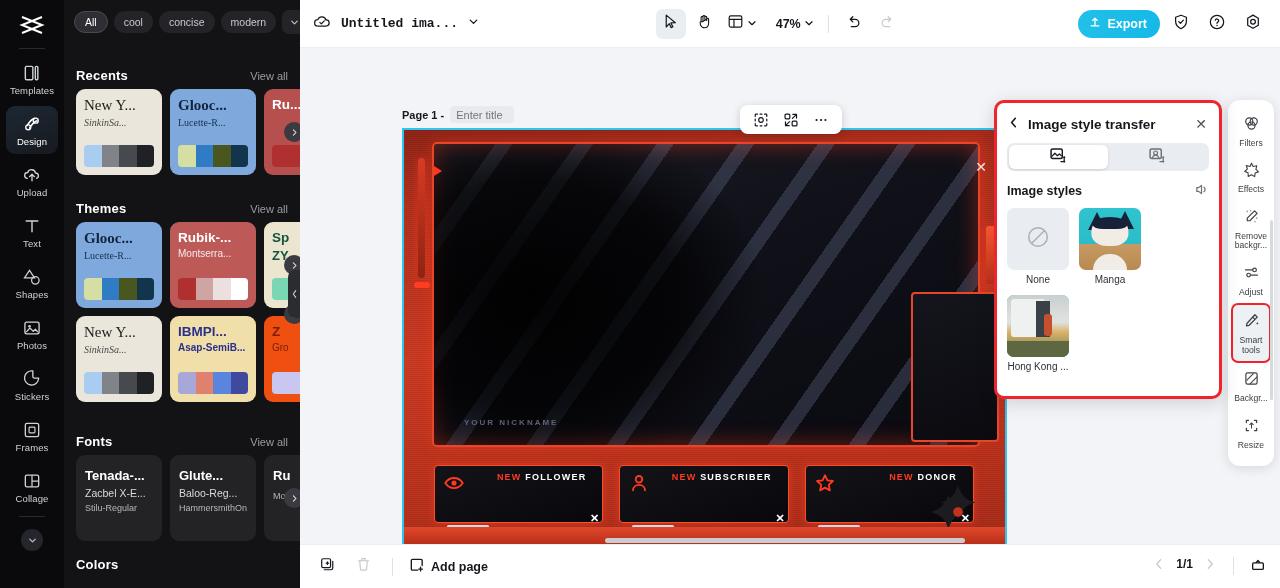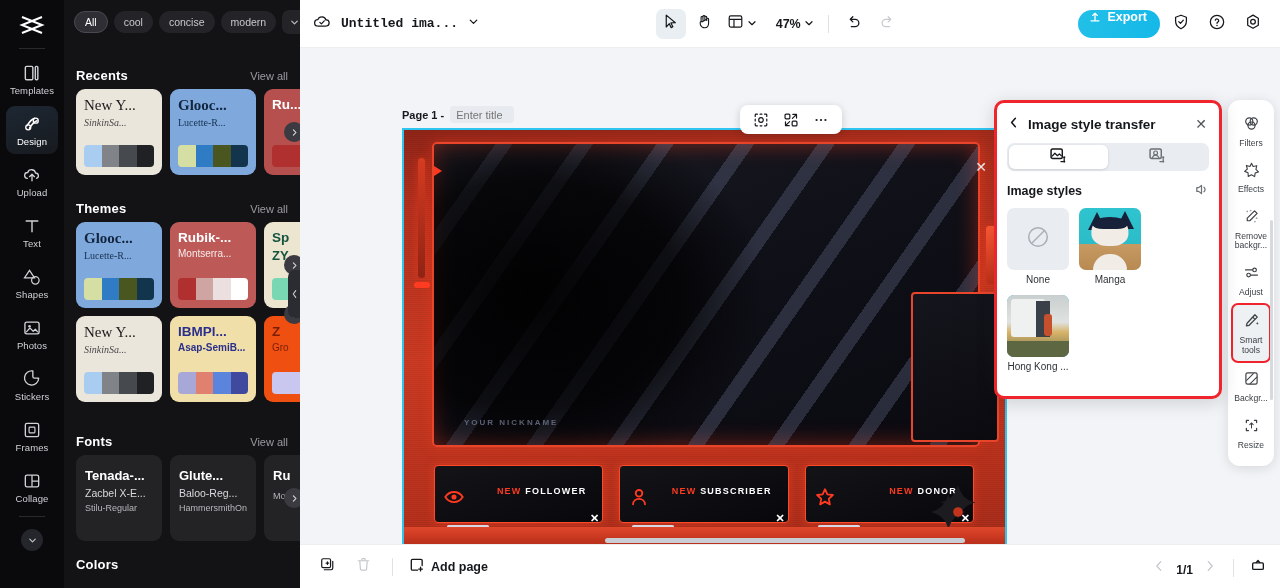--- a/index.html
+++ b/index.html
@@ -105,21 +105,21 @@
     align-items: center; justify-content: center; cursor: pointer;
   }
   .tb-btn.sel { background: #e8eef2; }
   .tb-combo { display:flex; align-items:center; gap:2px; cursor:pointer; border-radius:7px; padding:3px 3px; }
   .zoom-val { font-size: 12.5px; color: #15181c; font-weight: 600; }
   .vline { width: 1px; height: 18px; background: #dfe2e5; margin: 0 6px; }
   .tb-right { margin-left: auto; display: flex; align-items: center; gap: 6px; }
   .export-btn {
     height: 28px; padding: 0 13px 0 10px; border-radius: 14px;
     background: linear-gradient(90deg,#22c0e8,#15b8e8); color: #fff;
-    display: flex; gap: 5px; font-size: 12.5px; font-weight: bold;
+    display: flex; align-items: center; gap: 5px; font-size: 12.5px; font-weight: bold;
     cursor: pointer; border: none;
   }
 
   
   .canvas-wrap { flex: 1; background: #f2f4f7; position: relative; overflow: hidden; }
   .page-label {
     position: absolute; left: 102px; top: 58px; display: flex; align-items: center; gap: 6px; z-index: 3;
   }
   .page-label .pl { font-size: 11px; font-weight: bold; color: #15181c; }
   .title-input {
@@ -170,40 +170,40 @@
   .right-tab { position:absolute; right:8px; top:96px; width:11px; height:58px; border-radius:3px;
     background: linear-gradient(180deg,#ff5a33,#c0301a); box-shadow:0 0 8px rgba(255,60,30,.5); }
   .panel-right-card { position:absolute; right:6px; top:162px; width:88px; height:150px; border-radius:4px;
     background: linear-gradient(160deg,#15161d,#0a0a0f); border:2px solid #e8452a; }
   .close-x { position:absolute; right:18px; top:30px; color:#e9eaec; font-size:14px; line-height:1; }
 
   .alert-row { position:absolute; left:30px; bottom:38px; width:540px; height:58px; display:flex; gap:16px; }
   .alert {
     flex:1; border-radius:4px; background:linear-gradient(160deg,#131318,#08080c);
     border:1.5px solid #ff4a2a; box-shadow:0 0 10px rgba(255,70,40,.45);
-    position:relative; display:flex; align-items:flex-start; padding:20px 8px 0 8px; gap:7px;
+    position:relative; display:flex; align-items:flex-start; padding:6px 8px 0 8px; gap:7px;
   }
   .alert .ai { width:22px; height:22px; flex:none; }
   .alert .atxt { font-size:9px; font-weight:bold; letter-spacing:1.2px; color:#ffffff;
      margin-left:auto; margin-right:8px; white-space:nowrap; }
   .alert .atxt b { color:#ff3a20; }
   .alert .ax { position:absolute; right:3px; bottom:-3px; color:#fff; font-size:11px; font-weight:bold; }
   .alert .ubar { position:absolute; left:12px; bottom:-6px; width:42px; height:3px; background:#d7d9e4; border-radius:2px; }
   .shuriken { position:absolute; right:16px; bottom:18px; width:62px; height:62px; }
   .bottom-bevel { position:absolute; left:0; right:0; bottom:0; height:34px;
      background: linear-gradient(180deg,#e0482b 0%, #c1331d 40%, #8d2214 100%); }
 
   
   .bottombar {
     height: 44px; flex: 0 0 44px; background: #fff; border-top: 1px solid #eceef0;
     display: flex; align-items: center; padding: 0 14px; gap: 10px;
   }
   .bb-btn { width: 26px; height: 26px; display: flex; align-items: center; justify-content: center; cursor: pointer; }
   .addpage { display: flex; align-items: center; gap: 6px; cursor: pointer; font-size: 12.5px; font-weight: bold; color: #15181c; }
-  .bb-right { margin-left: auto; display: flex; align-items: flex-end; gap: 10px; }
+  .bb-right { margin-left: auto; display: flex; align-items: flex-start; gap: 10px; }
   .pageno { font-size: 12px; color: #15181c; font-weight: 600; }
   .hscroll { position: absolute; left: 0; right: 0; bottom: 0; height: 6px; }
   .hscroll i { position: absolute; left: 305px; width: 360px; height: 5px; border-radius: 3px; background: #c9ced4; display:block; }
 
   
   .prop-panel {
     position: absolute; right: 58px; top: 52px; width: 228px; height: 299px;
     background: #fff; border-radius: 10px; border: 3px solid #f0242d;
     box-shadow: 0 4px 18px rgba(20,24,30,.16); z-index: 20; overflow: hidden;
   }

